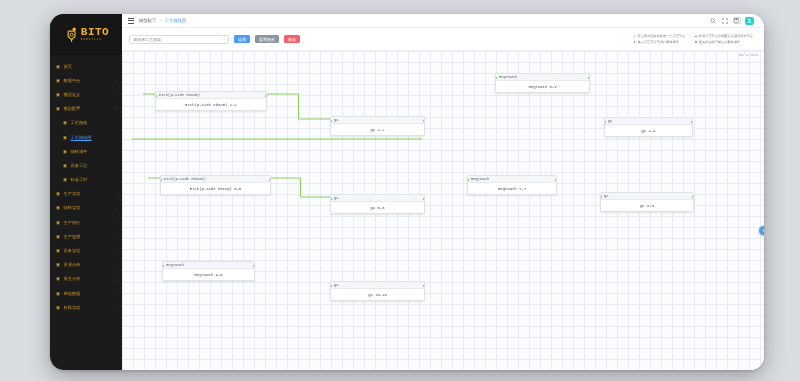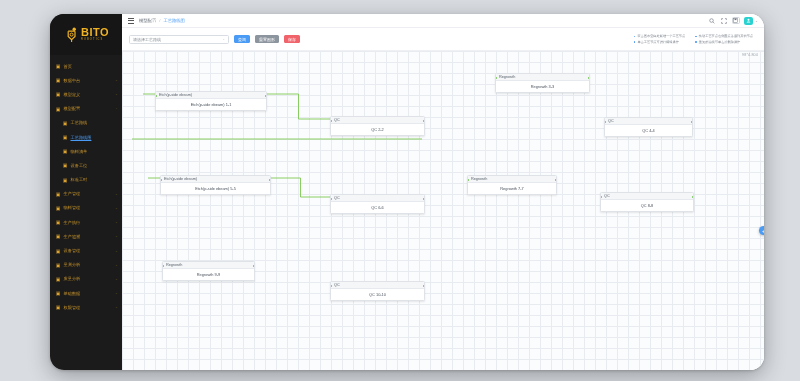--- a/index.html
+++ b/index.html
@@ -13,20 +13,21 @@
   
   #app-shell {
     position: absolute;
     left: 50px; top: 14px;
     width: 714px; height: 356px;
     background: #ffffff;
     border-radius: 14px;
     box-shadow: 0 6px 22px rgba(0,0,0,.30), 0 1px 3px rgba(0,0,0,.18);
     overflow: hidden;
     display: flex;
+    font-family: Liberation Mono, monospace;
   }
 
   
   #sidebar {
     width: 72px; height: 100%;
     background: #1b1b1b;
     flex: 0 0 72px;
     display: flex; flex-direction: column;
     position: relative;
     overflow: hidden;

